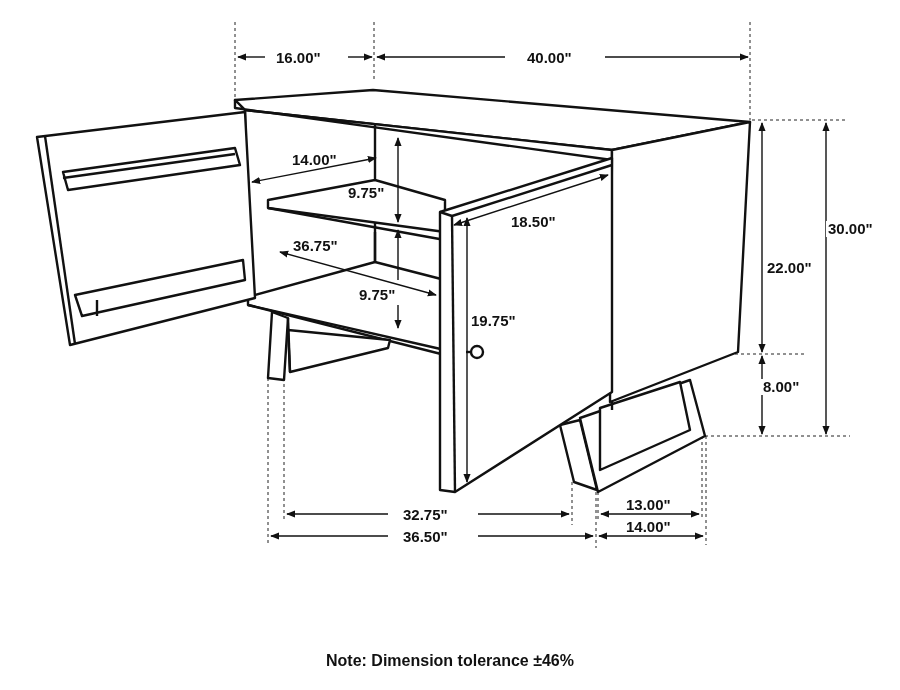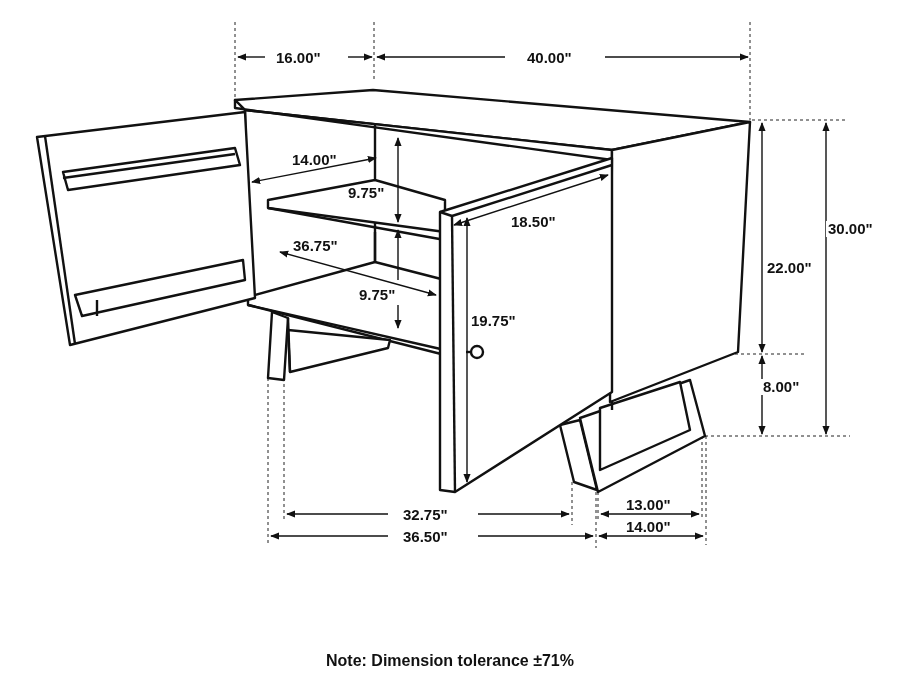--- a/index.html
+++ b/index.html
@@ -151,13 +151,13 @@
 <span class="dim" style="left:357px; top:287px;">9.75"</span>
 <span class="dim nobg" style="left:469px; top:313px;">19.75"</span>
 <span class="dim" style="left:765px; top:260px;">22.00"</span>
 <span class="dim" style="left:826px; top:221px;">30.00"</span>
 <span class="dim" style="left:761px; top:379px;">8.00"</span>
 <span class="dim" style="left:401px; top:507px;">32.75"</span>
 <span class="dim" style="left:401px; top:529px;">36.50"</span>
 <span class="dim nobg" style="left:624px; top:497px;">13.00"</span>
 <span class="dim nobg" style="left:624px; top:519px;">14.00"</span>
 
-<div class="note">Note: Dimension tolerance ±71%</div>
+<div class="note">Note: Dimension tolerance ±46%</div>
 
 </body></html>

